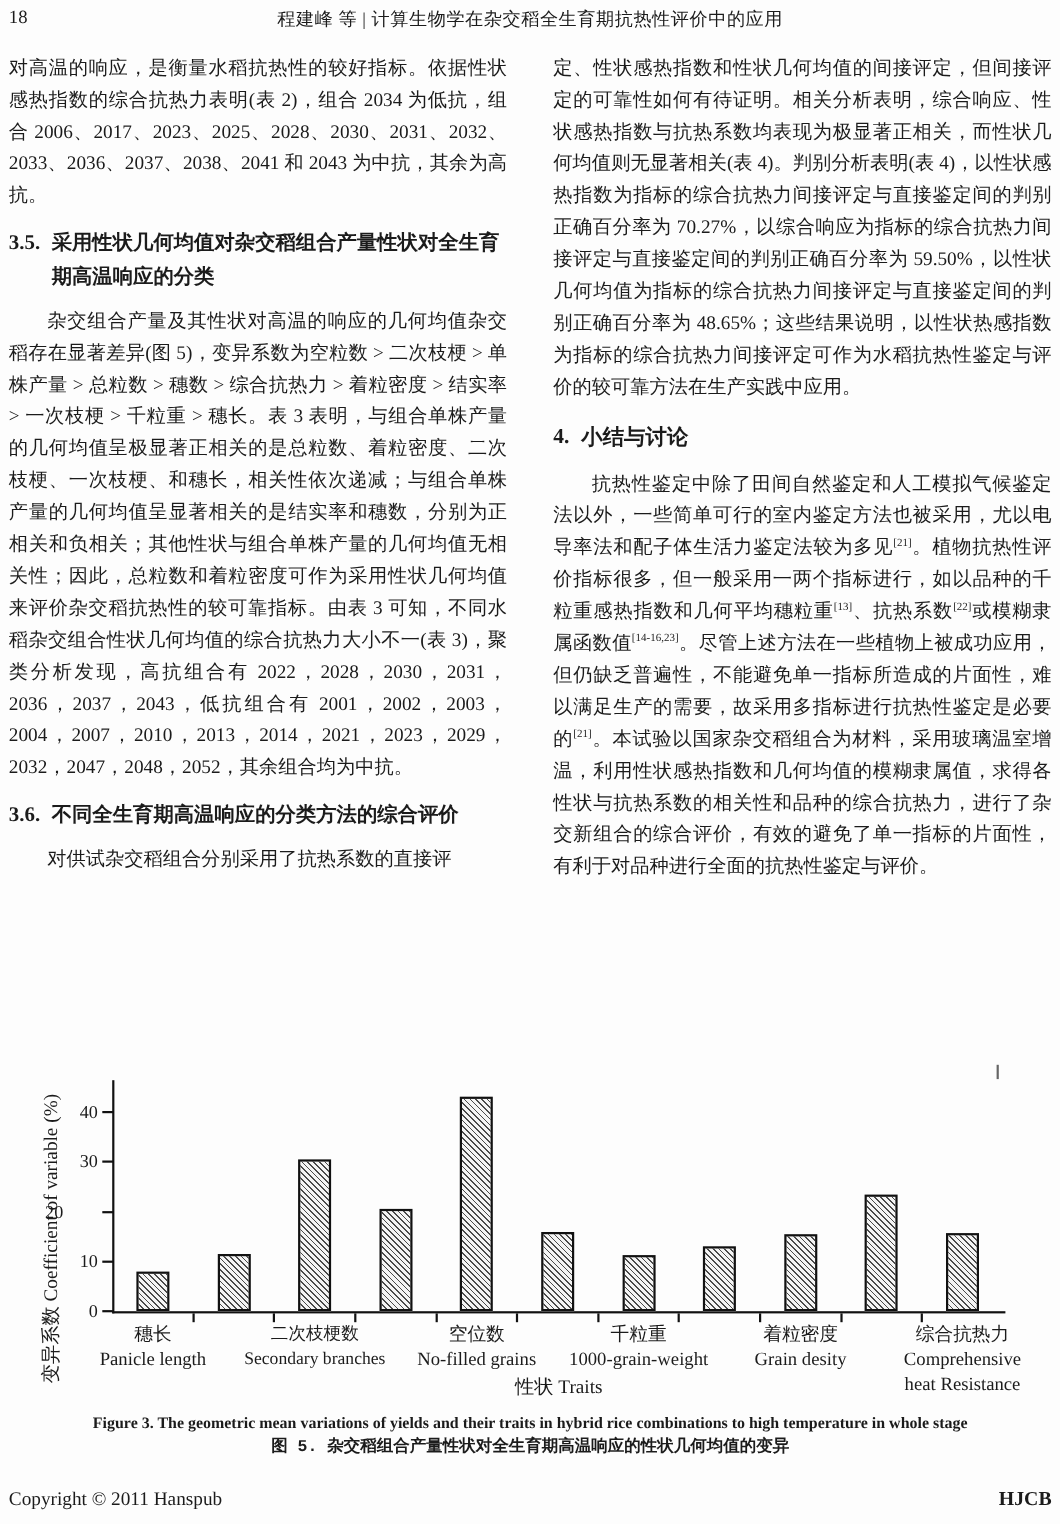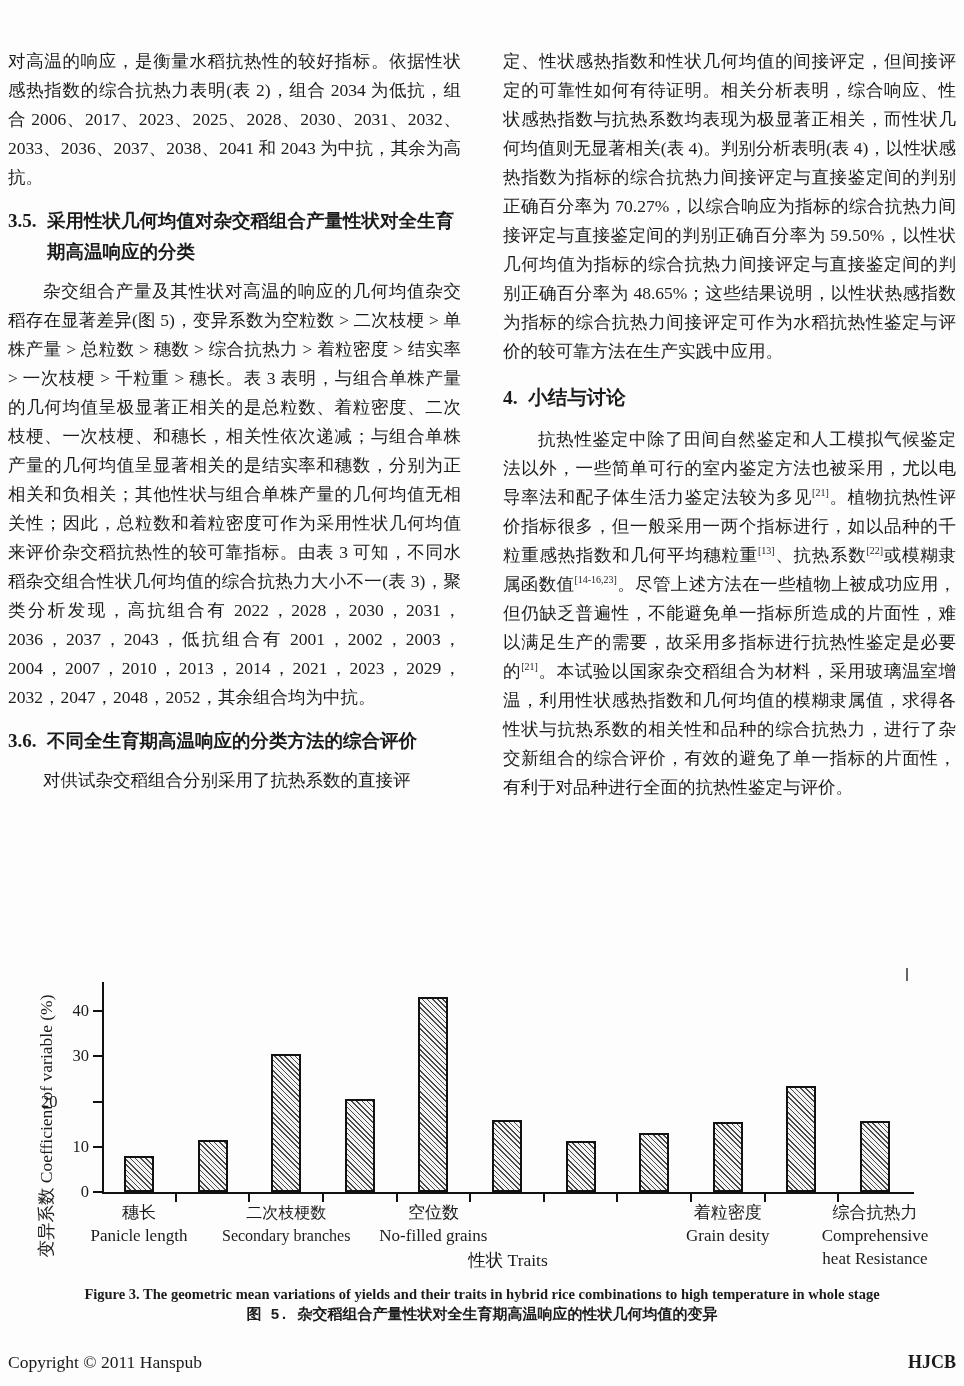--- a/index.html
+++ b/index.html
@@ -40,20 +40,24 @@
   
   .footer { position:absolute; left:8px; right:8px; top:1352px; height:28px; }
   .copyright { position:absolute; left:0; top:0; font-size:17.5px; }
   .journal { position:absolute; right:0; top:0; font-size:18px; font-weight:bold; }
 </style>
 </head>
 <body>
 
 <div class="page">
 
+  <div class="header">
+    <span class="pagenum">18</span>
+    <span class="running-title">程建峰 等 | 计算生物学在杂交稻全生育期抗热性评价中的应用</span>
+  </div>
 
   <div class="columns">
 
     <div class="col">
       <p>对高温的响应，是衡量水稻抗热性的较好指标。依据性状感热指数的综合抗热力表明(表 2)，组合 2034 为低抗，组合 2006、2017、2023、2025、2028、2030、2031、2032、2033、2036、2037、2038、2041 和 2043 为中抗，其余为高抗。</p>
 
       <div class="heading">
         <span class="num">3.5.</span>
         <span class="htext">采用性状几何均值对杂交稻组合产量性状对全生育期高温响应的分类</span>
       </div>
@@ -106,20 +110,24 @@
         <div>Secondary branches</div>
       </div>
       <div style="position: absolute; left: 344.8px; top: 141.34px; width: 30px; height: 92.66px; border: 2px solid rgb(17, 17, 17); background-color: rgb(244, 244, 244); background-image: repeating-linear-gradient(45deg, rgba(255, 255, 255, 0) 0px, rgba(255, 255, 255, 0) 2.6px, rgb(74, 74, 74) 2.6px, rgb(74, 74, 74) 3.7px);"></div>
       <div style="position: absolute; left: 418.4px; top: 38.736px; width: 30px; height: 195.264px; border: 2px solid rgb(17, 17, 17); background-color: rgb(244, 244, 244); background-image: repeating-linear-gradient(45deg, rgba(255, 255, 255, 0) 0px, rgba(255, 255, 255, 0) 2.6px, rgb(74, 74, 74) 2.6px, rgb(74, 74, 74) 3.7px);"></div>
       <div style="position: absolute; left: 338.4px; top: 243px; width: 190px; text-align: center; font-size: 17px; line-height: 23px;">
         <div>空位数</div>
         <div>No-filled grains</div>
       </div>
       <div style="position: absolute; left: 492px; top: 161.68px; width: 30px; height: 72.32px; border: 2px solid rgb(17, 17, 17); background-color: rgb(244, 244, 244); background-image: repeating-linear-gradient(45deg, rgba(255, 255, 255, 0) 0px, rgba(255, 255, 255, 0) 2.6px, rgb(74, 74, 74) 2.6px, rgb(74, 74, 74) 3.7px);"></div>
       <div style="position: absolute; left: 565.6px; top: 183.376px; width: 30px; height: 50.624px; border: 2px solid rgb(17, 17, 17); background-color: rgb(244, 244, 244); background-image: repeating-linear-gradient(45deg, rgba(255, 255, 255, 0) 0px, rgba(255, 255, 255, 0) 2.6px, rgb(74, 74, 74) 2.6px, rgb(74, 74, 74) 3.7px);"></div>
+      <div style="position: absolute; left: 485.6px; top: 243px; width: 190px; text-align: center; font-size: 17px; line-height: 23px;">
+        <div>千粒重</div>
+        <div>1000-grain-weight</div>
+      </div>
       <div style="position: absolute; left: 639.2px; top: 174.788px; width: 30px; height: 59.212px; border: 2px solid rgb(17, 17, 17); background-color: rgb(244, 244, 244); background-image: repeating-linear-gradient(45deg, rgba(255, 255, 255, 0) 0px, rgba(255, 255, 255, 0) 2.6px, rgb(74, 74, 74) 2.6px, rgb(74, 74, 74) 3.7px);"></div>
       <div style="position: absolute; left: 712.8px; top: 164.392px; width: 30px; height: 69.608px; border: 2px solid rgb(17, 17, 17); background-color: rgb(244, 244, 244); background-image: repeating-linear-gradient(45deg, rgba(255, 255, 255, 0) 0px, rgba(255, 255, 255, 0) 2.6px, rgb(74, 74, 74) 2.6px, rgb(74, 74, 74) 3.7px);"></div>
       <div style="position: absolute; left: 632.8px; top: 243px; width: 190px; text-align: center; font-size: 17px; line-height: 23px;">
         <div>着粒密度</div>
         <div>Grain desity</div>
       </div>
       <div style="position: absolute; left: 786.4px; top: 128.232px; width: 30px; height: 105.768px; border: 2px solid rgb(17, 17, 17); background-color: rgb(244, 244, 244); background-image: repeating-linear-gradient(45deg, rgba(255, 255, 255, 0) 0px, rgba(255, 255, 255, 0) 2.6px, rgb(74, 74, 74) 2.6px, rgb(74, 74, 74) 3.7px);"></div>
       <div style="position: absolute; left: 860px; top: 162.584px; width: 30px; height: 71.416px; border: 2px solid rgb(17, 17, 17); background-color: rgb(244, 244, 244); background-image: repeating-linear-gradient(45deg, rgba(255, 255, 255, 0) 0px, rgba(255, 255, 255, 0) 2.6px, rgb(74, 74, 74) 2.6px, rgb(74, 74, 74) 3.7px);"></div>
       <div style="position: absolute; left: 780px; top: 243px; width: 190px; text-align: center; font-size: 17px; line-height: 23px;">
         <div>综合抗热力</div>

